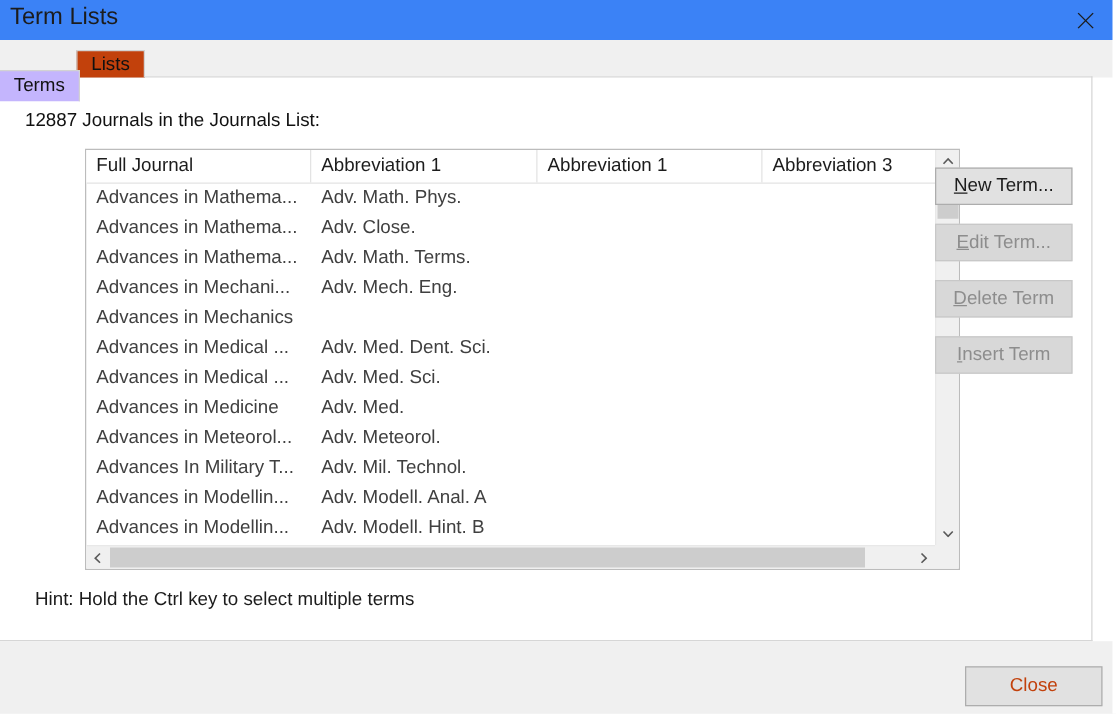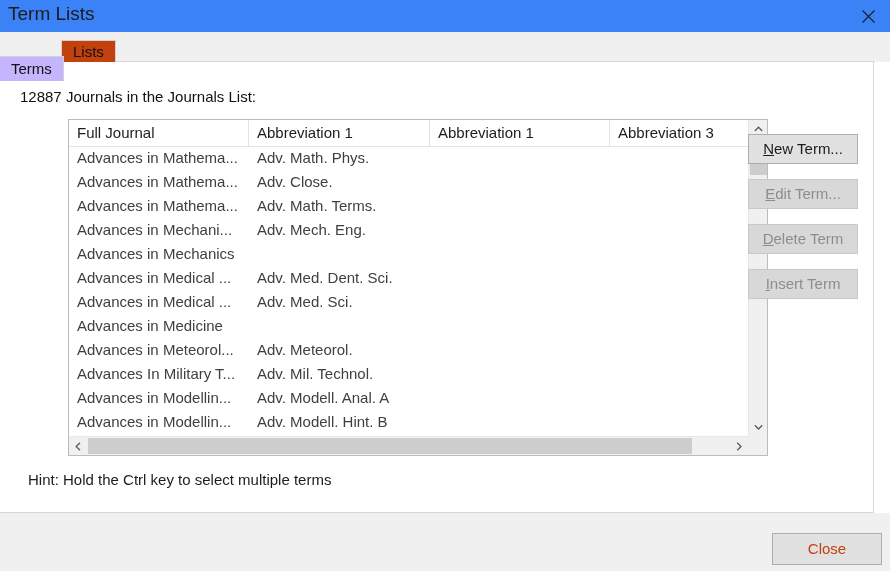--- a/index.html
+++ b/index.html
@@ -405,20 +405,21 @@
             <div class="lv-cell" style="left: 541px; width: 138px;"></div>
           </div>
           <div class="lv-row">
             <div class="lv-cell" style="left: 0px; width: 180px;">Advances in Medical ...</div>
             <div class="lv-cell" style="left: 180px; width: 181px;">Adv. Med. Sci.</div>
             <div class="lv-cell" style="left: 361px; width: 180px;"></div>
             <div class="lv-cell" style="left: 541px; width: 138px;"></div>
           </div>
           <div class="lv-row">
             <div class="lv-cell" style="left: 0px; width: 180px;">Advances in Medicine</div>
+            <div class="lv-cell" style="left: 180px; width: 181px;">Adv. Med.</div>
             <div class="lv-cell" style="left: 361px; width: 180px;"></div>
             <div class="lv-cell" style="left: 541px; width: 138px;"></div>
           </div>
           <div class="lv-row">
             <div class="lv-cell" style="left: 0px; width: 180px;">Advances in Meteorol...</div>
             <div class="lv-cell" style="left: 180px; width: 181px;">Adv. Meteorol.</div>
             <div class="lv-cell" style="left: 361px; width: 180px;"></div>
             <div class="lv-cell" style="left: 541px; width: 138px;"></div>
           </div>
           <div class="lv-row">

